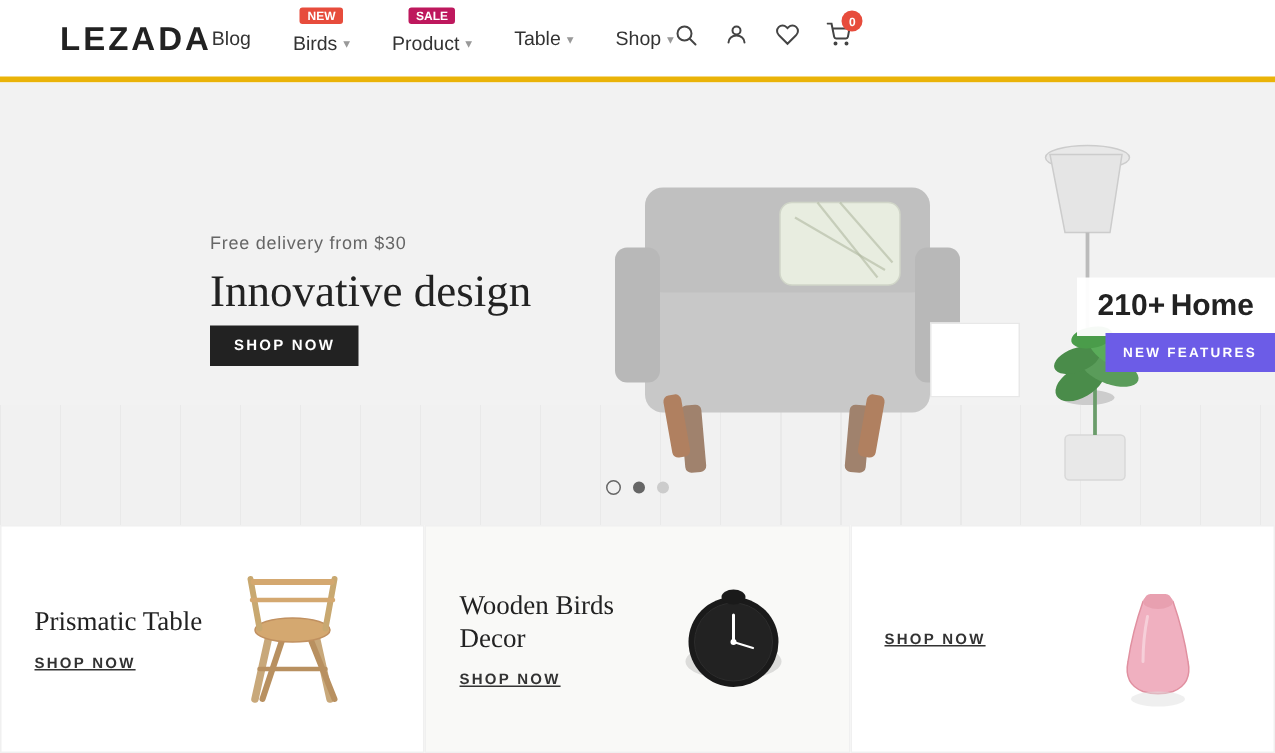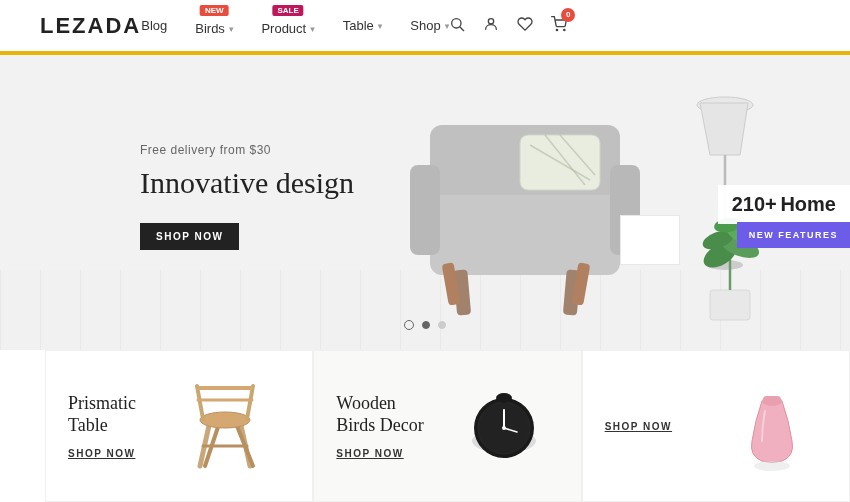--- a/index.html
+++ b/index.html
@@ -103,34 +103,34 @@
       background: repeating-linear-gradient(
         90deg,
         #e0e0e0 0px, #e0e0e0 1px,
         #f0f0f0 1px, #f0f0f0 40px
       );
       opacity: 0.5;
     }
     .hero-content {
       position: absolute;
       left: 140px;
-      top: 88px;
+      top: 100px;
     }
     .hero-sub {
       font-size: 12px;
       color: #666;
       margin-bottom: 8px;
       letter-spacing: 0.5px;
     }
     .hero-title {
       font-size: 30px;
       font-weight: 400;
       color: #222;
       line-height: 1.2;
-      margin-bottom: 22px;
+      margin-bottom: 4px;
       font-family: Georgia, serif;
     }
     .hero-btn {
       background: #222;
       color: #fff;
       font-size: 10px;
       font-weight: 700;
       letter-spacing: 1.5px;
       padding: 8px 16px;
       border: none;
@@ -210,21 +210,21 @@
       flex: 1;
       background: #fff;
       border: 1px solid #f0f0f0;
       padding: 20px 22px;
       display: flex;
       align-items: center;
       gap: 14px;
       overflow: hidden;
       position: relative;
     }
-    .product-card:first-child { background: #fff; margin-left: 45px; }
+    .product-card:first-child { background: #fff; }
     .product-card:nth-child(2) { background: #f9f9f7; }
     .product-card:nth-child(3) { background: #fff; }
     .product-info { flex: 1; }
     .product-title {
       font-size: 18px;
       font-weight: 400;
       color: #222;
       line-height: 1.2;
       margin-bottom: 12px;
       font-family: Georgia, serif;

